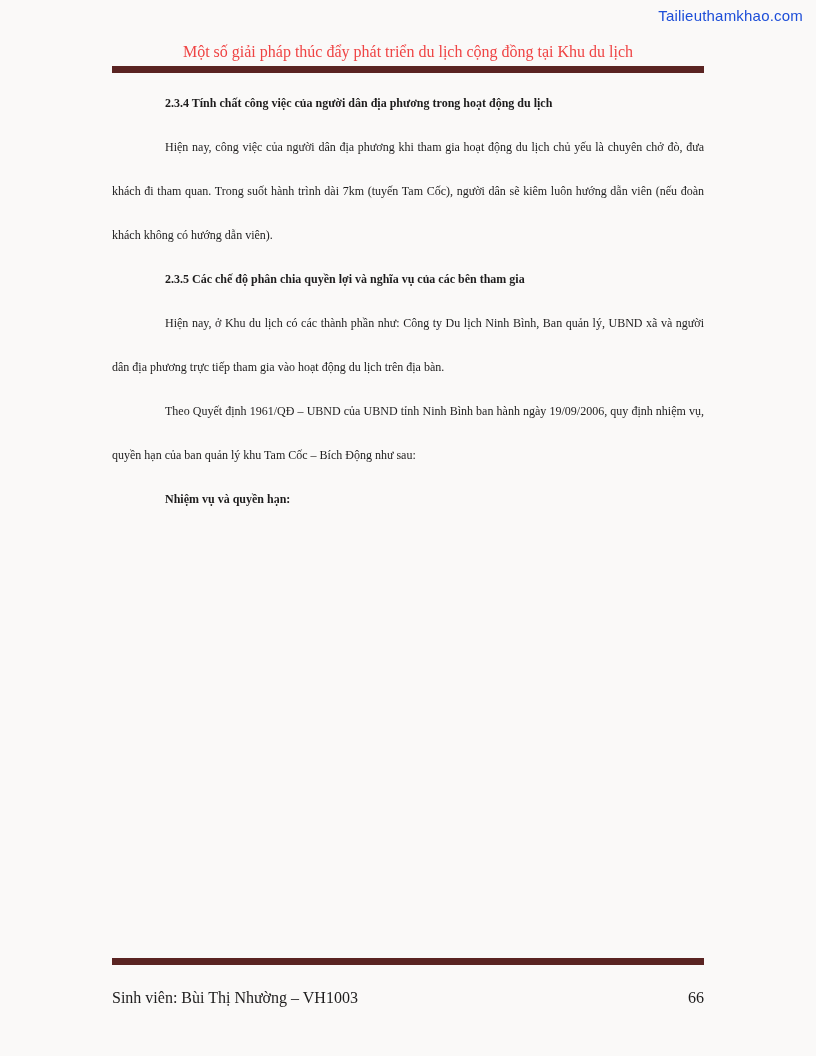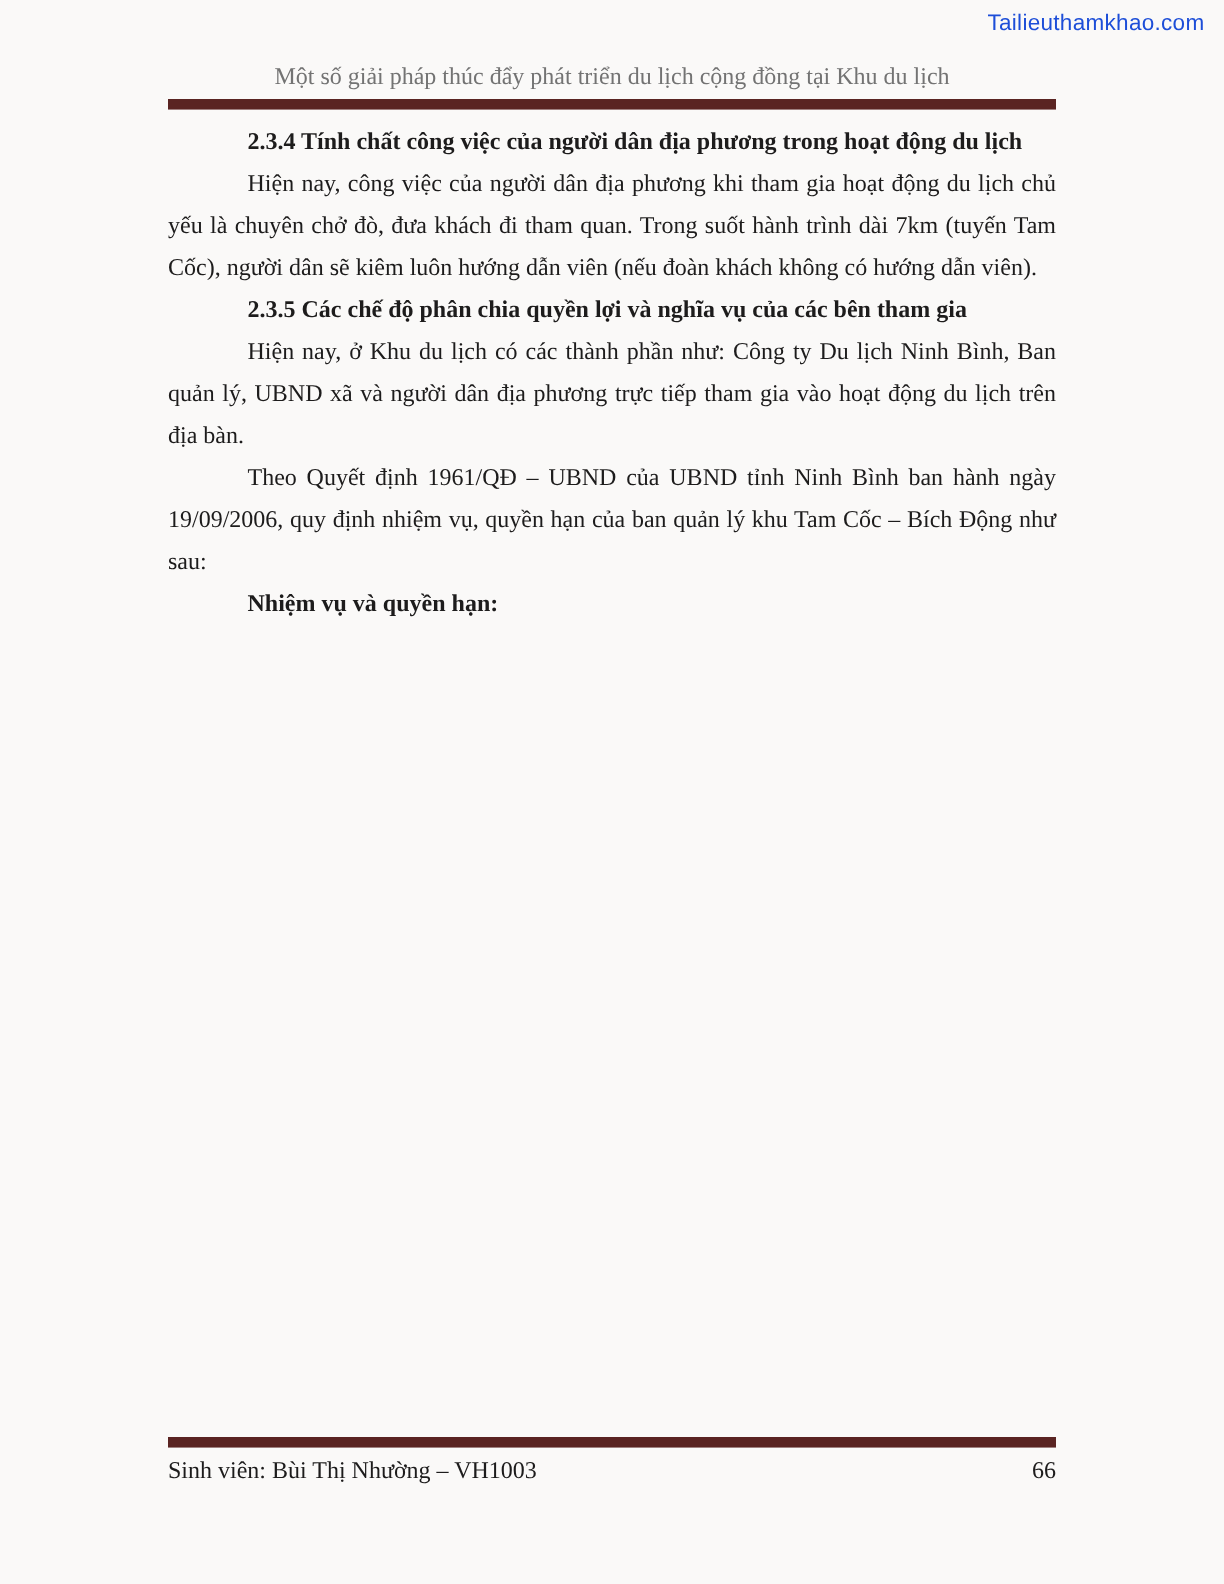--- a/index.html
+++ b/index.html
@@ -20,54 +20,54 @@
     font-family: "Liberation Sans", "DejaVu Sans", sans-serif;
     font-size: 15px;
     color: #1d4ed8;
     letter-spacing: 0.2px;
   }
   .running-header {
     padding-top: 41px;
     text-align: center;
     font-size: 16px;
     line-height: 21px;
-    color: #737373;
+    color: #ef4444;
   }
   .double-rule {
     border-top: 2px solid #5a2422;
     border-bottom: 5px solid #5a2422;
     background: #cfc0bf;
     height: 2px;
   }
   .header-rule { margin: 4px 112px 0 112px; }
   .content {
     margin: 8px 112px 0 112px;
-    font-size: 16px;
-    line-height: 28px;
+    font-size: 12px;
+    line-height: 44px;
     text-align: justify;
   }
   .content p { margin: 0; text-indent: 53px; }
   .heading { font-weight: bold; }
   .indent-deep { text-indent: 106px; }
   .subheading { font-weight: bold; }
   .bullet-para { text-indent: 58px; }
   .bullet { display: inline-block; transform: scale(0.8); }
   .bullet-gap { display: inline-block; width: 37px; }
   .page-footer {
     position: absolute;
     top: 958px;
     left: 112px;
     right: 112px;
   }
   .footer-row {
     display: flex;
     justify-content: space-between;
     font-size: 16px;
     line-height: 22px;
-    padding-top: 5px;
+    padding-top: 22px;
   }
 </style>
 </head>
 <body>
 
 <div class="watermark">Tailieuthamkhao.com</div>
 
 <div class="running-header">
   <div>Một số giải pháp thúc đẩy phát triển du lịch cộng đồng tại Khu du lịch</div>
 </div>

